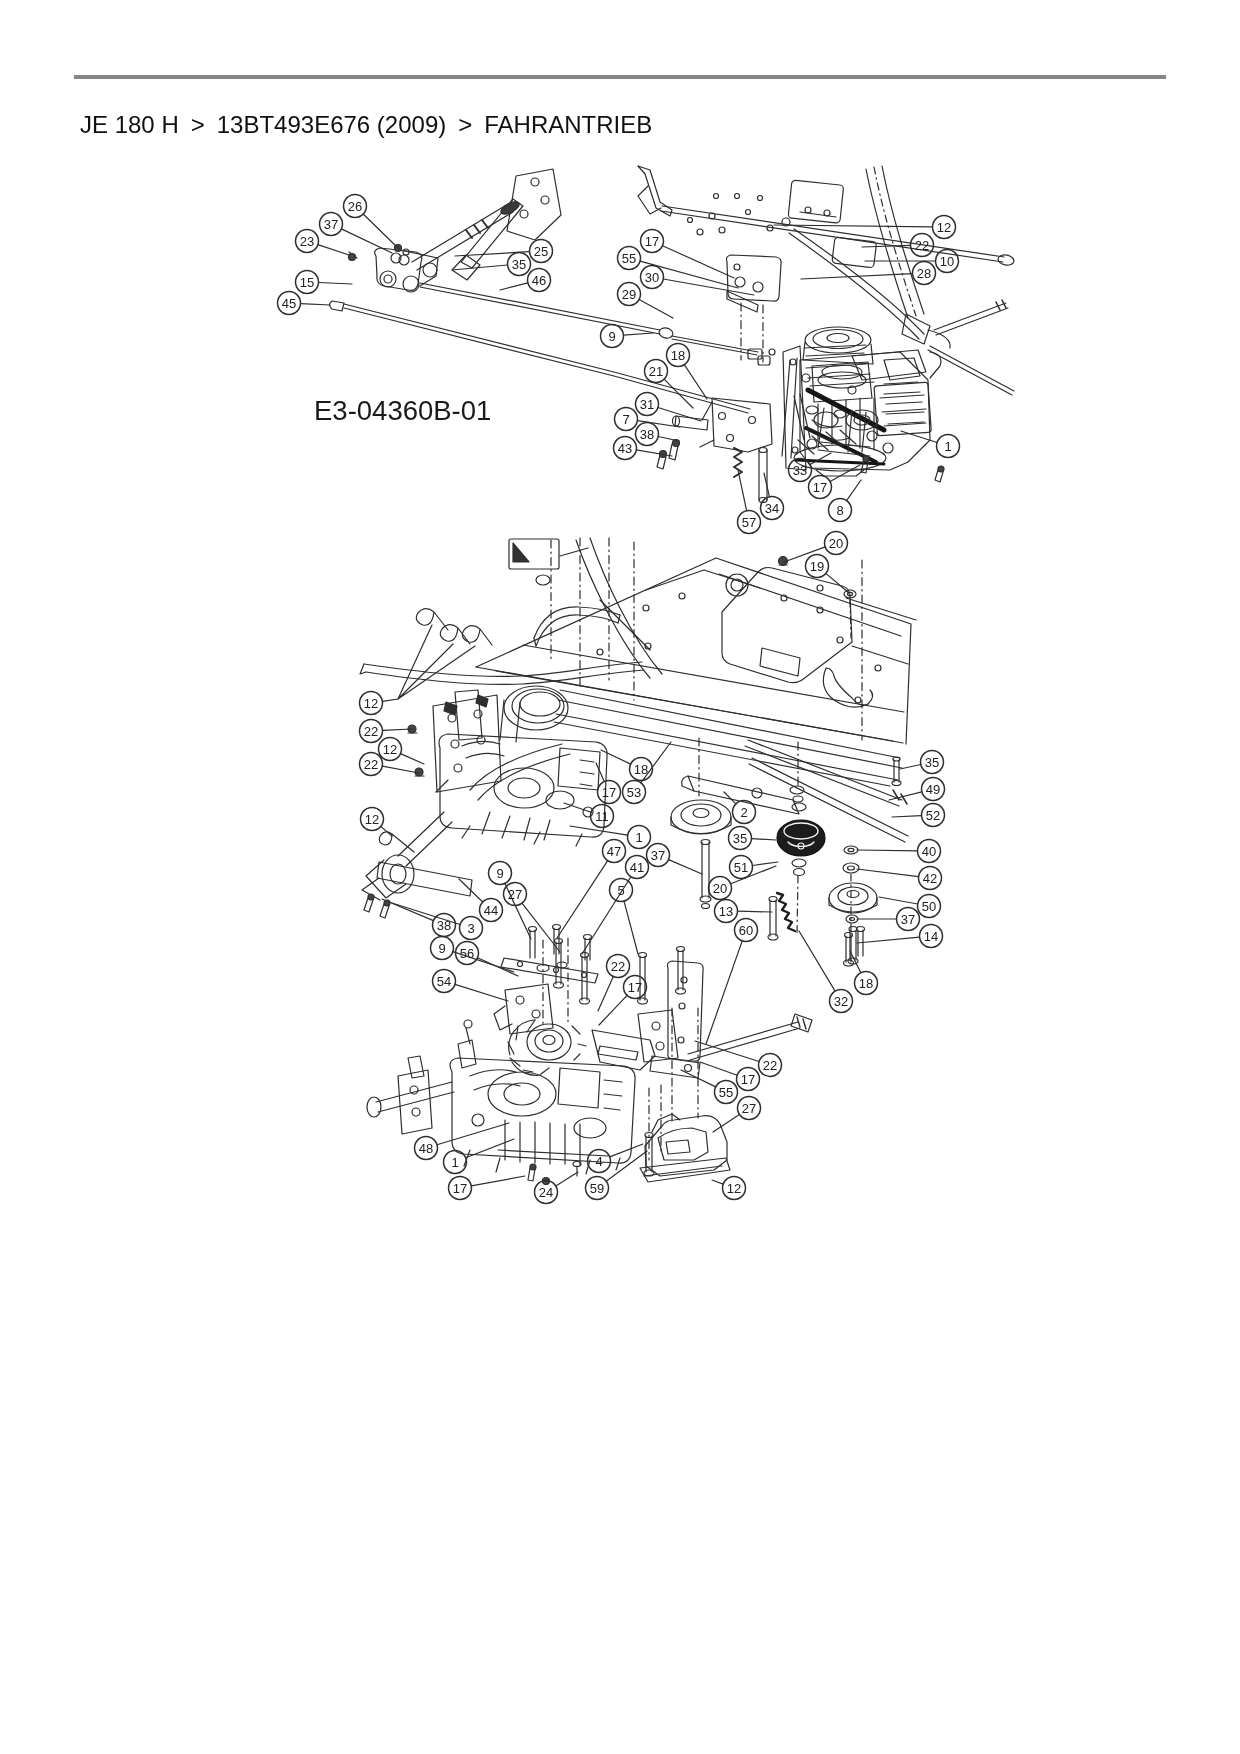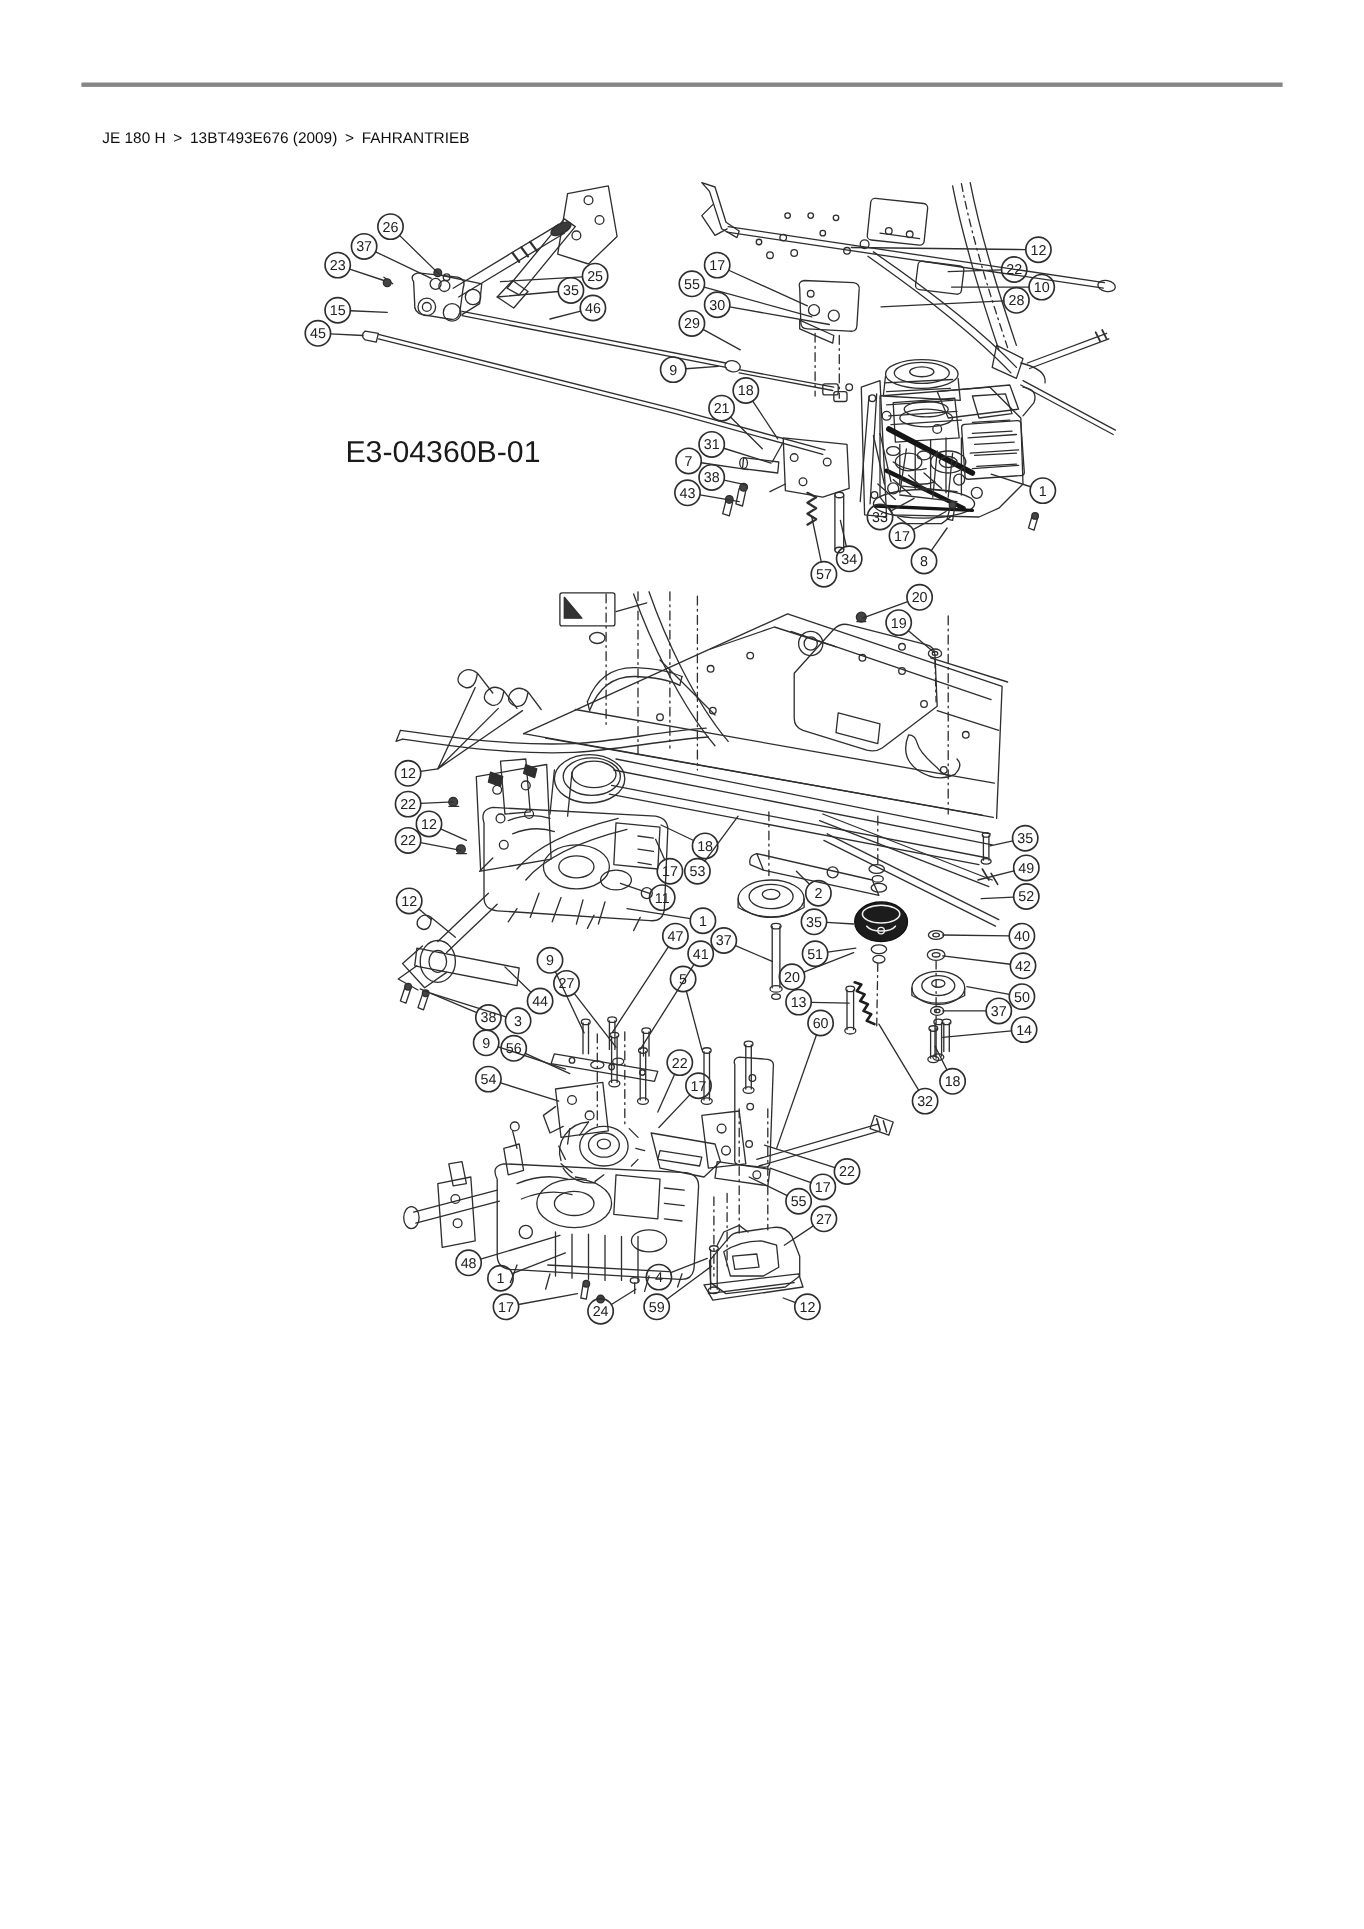--- a/index.html
+++ b/index.html
@@ -1,21 +1,21 @@
 <!DOCTYPE html>
 <html><head><meta charset="utf-8">
 <style>
 html,body{margin:0;padding:0;background:#ffffff;}
 body{width:1240px;height:1754px;position:relative;font-family:"Liberation Sans",sans-serif;}
 svg text{font-family:"Liberation Sans",sans-serif;}
 </style></head><body>
 
 <div style="position:absolute;left:74px;top:74.5px;width:1092px;height:4.5px;background:#868686;"></div>
 
-<div style="position:absolute;left:93px;top:114px;font-size:14px;line-height:22px;color:#101010;">JE 180 H &gt; 13BT493E676 (2009) &gt; FAHRANTRIEB</div>
+<div style="position:absolute;left:80px;top:114px;font-size:24px;line-height:22px;color:#101010;">JE 180 H &gt; 13BT493E676 (2009) &gt; FAHRANTRIEB</div>
 <svg width="1240" height="1754" viewBox="0 0 1240 1754" style="position:absolute;left:0;top:0" fill="none" stroke="#2e2e2e" stroke-width="1.2" stroke-linecap="round" stroke-linejoin="round">
 
 <text x="314" y="420" font-size="27.5" fill="#1a1a1a" stroke="none" letter-spacing="0">E3-04360B-01</text>
 
 <g>
       <path d="M516,176 L553,169 L561,215 L535,240 L507,231 Z"></path>
       <circle cx="535" cy="182" r="4"></circle>
       <circle cx="545" cy="200" r="4"></circle>
       <circle cx="524" cy="214" r="4"></circle>
     </g>

